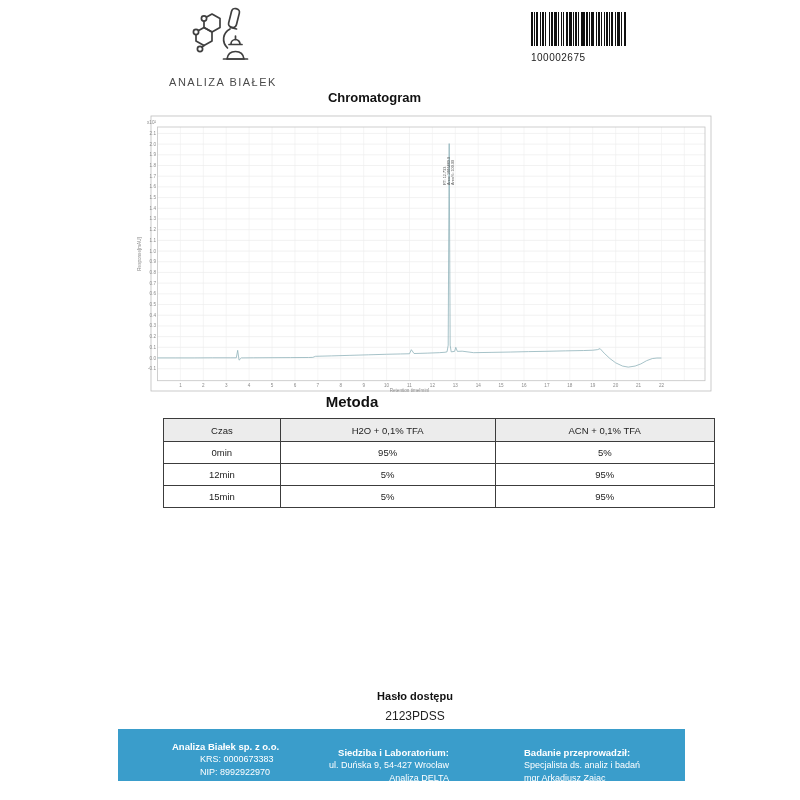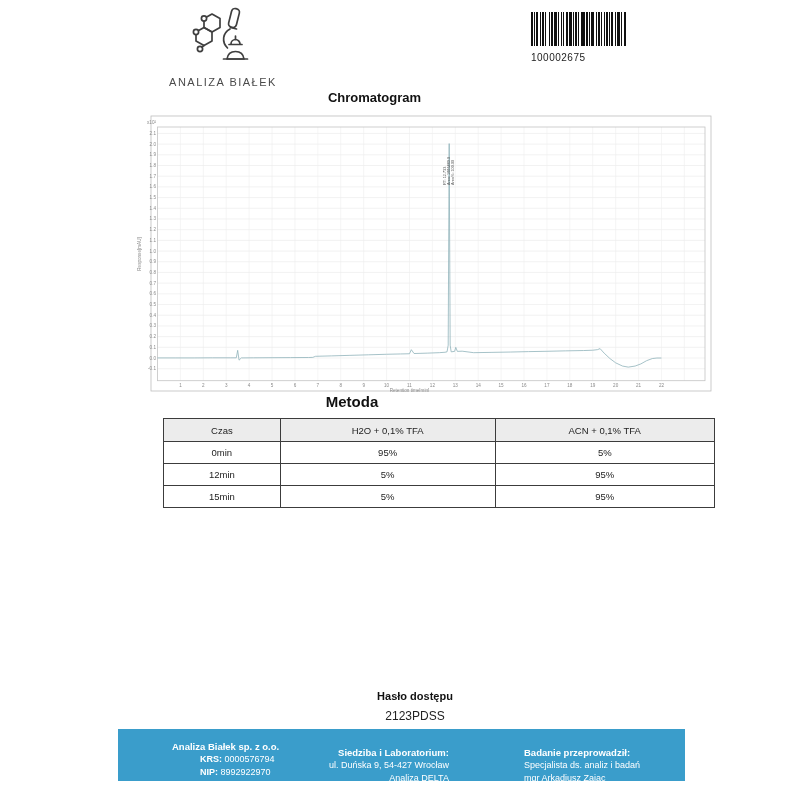--- a/index.html
+++ b/index.html
@@ -36,21 +36,21 @@
   .password-label { font-size: 11px; font-weight: bold; color: #111; }
   .password-value { margin-top: 7px; font-size: 12px; color: #222; }
 
   .footer { position: absolute; left: 118px; top: 729px; width: 567px; height: 52px;
     background: #3a9dcb; color: #fff; }
   .footer .col { position: absolute; top: 11px; font-size: 9px; line-height: 13px; white-space: nowrap; }
   .footer .col1 { left: 54px; }
   .footer .col2 { left: 211px; top: 17px; text-align: right; }
   .footer .col3 { left: 406px; top: 17px; }
   .footer .head { font-weight: bold; font-size: 9.5px; }
-  .footer b { font-weight: bold; padding-left: 28px; }
+  .footer b { font-weight: normal; padding-left: 28px; }
 </style>
 </head>
 <body>
 
 <div class="page">
 
   <div class="logo">
     <svg width="66" height="58" viewBox="0 0 66 58" fill="none" stroke="#3f3f3f" stroke-width="1.7" stroke-linecap="round" stroke-linejoin="round">
 
       <polygon points="22,8 30,12.5 30,21.5 22,26 14,21.5 14,12.5"></polygon>
@@ -250,21 +250,21 @@
   </table>
 
   <div class="password-block">
     <div class="password-label">Hasło dostępu</div>
     <div class="password-value">2123PDSS</div>
   </div>
 
   <div class="footer" style="background: rgb(58, 157, 203);">
     <div class="col col1">
       <div class="head">Analiza Białek sp. z o.o.</div>
-      <div><b>KRS:</b> <span>0000576794</span></div>
+      <div><b>KRS:</b> <span>0000673383</span></div>
       <div><b>NIP:</b> <span>8992922970</span></div>
       <div><b>REGON:</b> <span>521751875</span></div>
     </div>
     <div class="col col2">
       <div class="head">Siedziba i Laboratorium:</div>
       <div>ul. Duńska 9, 54-427 Wrocław</div>
       <div>Analiza DELTA</div>
     </div>
     <div class="col col3">
       <div class="head">Badanie przeprowadził:</div>

